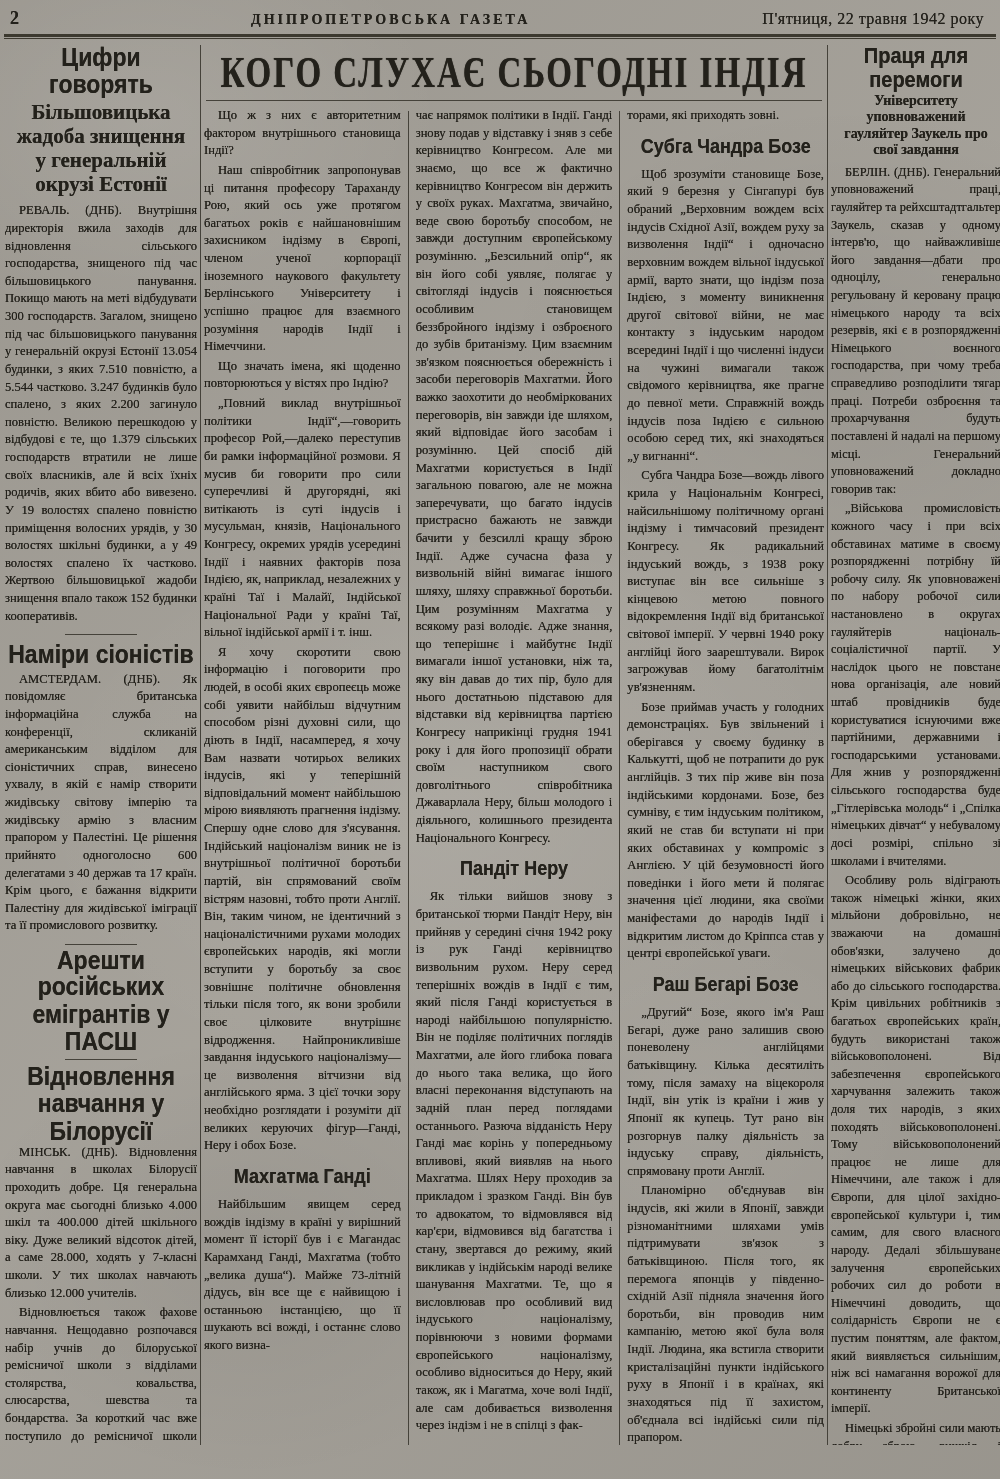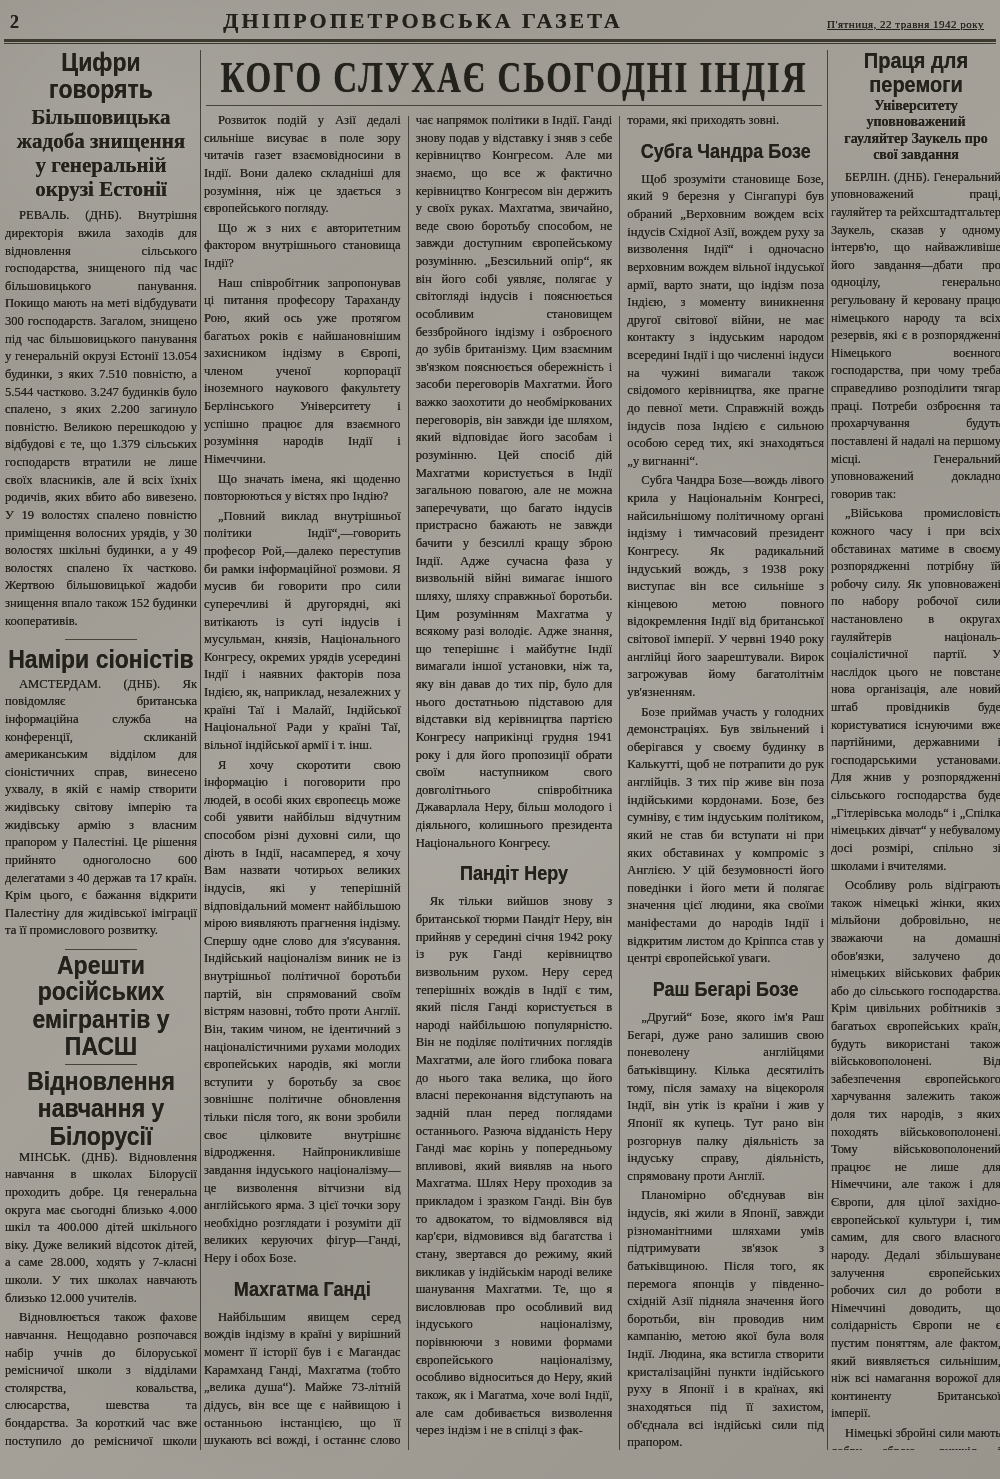--- a/index.html
+++ b/index.html
@@ -14,22 +14,22 @@
       radial-gradient(ellipse 300px 260px at 70% 75%, rgba(255,255,255,.06), transparent 70%),
       linear-gradient(135deg, rgba(0,0,0,.04) 0%, rgba(255,255,255,.05) 50%, rgba(0,0,0,.05) 100%);
     font-family:"Liberation Serif", serif;
     color:#23211b;
   }
   .ink{ text-shadow:0 0 .6px rgba(35,33,27,.85); }
 
   
   .masthead{display:flex;justify-content:space-between;align-items:baseline;padding:8px 16px 3px 10px;}
   .mh-page{font-size:18px;font-weight:700;}
-  .mh-title{font-size:22px;font-weight:600;letter-spacing:3px;}
-  .mh-date{font-size:11px;letter-spacing:.5px;text-decoration:underline;}
+  .mh-title{font-size:14px;font-weight:600;letter-spacing:3px;}
+  .mh-date{font-size:16px;letter-spacing:.5px;}
   .rule-double{margin:2px 4px 0 4px;border-top:3px solid #3c392f;}
   .rule-double:after{content:"";display:block;margin-top:1px;border-top:1px solid #3c392f;}
 
   
   .sheet{display:grid;grid-template-columns:192px 1px 620px 1px 170px;column-gap:3px;
          padding:2px 3px 0 5px;height:1404px;}
   .vrule{background:#45423a;width:1px;margin-top:4px;}
   .col{overflow:hidden;}
 
   
@@ -94,21 +94,20 @@
     </div>
 
     <div class="vrule"></div>
 
     <div class="col">
       <div class="main-head">КОГО СЛУХАЄ СЬОГОДНІ ІНДІЯ</div>
       <hr class="main-rule">
       <div class="main-cols">
 
         <div class="col bodytext">
-          <p>Розвиток подій у Азії дедалі сильніше висуває в поле зору читачів газет взаємовідносини в Індії. Вони далеко складніші для розуміння, ніж це здається з європейського погляду.</p>
           <p>Що ж з них є авторитетним фактором внутрішнього становища Індії?</p>
           <p>Наш співробітник запропонував ці питання професору Тараханду Рою, який ось уже протягом багатьох років є найшановнішим захисником індізму в Європі, членом ученої корпорації іноземного наукового факультету Берлінського Університету і успішно працює для взаємного розуміння народів Індії і Німеччини.</p>
           <p>Що значать імена, які щоденно повторюються у вістях про Індію?</p>
           <p>„Повний виклад внутрішньої політики Індії“,—говорить професор Рой,—далеко переступив би рамки інформаційної розмови. Я мусив би говорити про сили суперечливі й другорядні, які витікають із суті індусів і мусульман, князів, Національного Конгресу, окремих урядів усередині Індії і наявних факторів поза Індією, як, наприклад, незалежних у країні Таї і Малайї, Індійської Національної Ради у країні Таї, вільної індійської армії і т. інш.</p>
           <p>Я хочу скоротити свою інформацію і поговорити про людей, в особі яких європеєць може собі уявити найбільш відчутним способом різні духовні сили, що діють в Індії, насамперед, я хочу Вам назвати чотирьох великих індусів, які у теперішній відповідальний момент найбільшою мірою виявляють прагнення індізму. Спершу одне слово для з'ясування. Індійський націоналізм виник не із внутрішньої політичної боротьби партій, він спрямований своїм вістрям назовні, тобто проти Англії. Він, таким чином, не ідентичний з націоналістичними рухами молодих європейських народів, які могли вступити у боротьбу за своє зовнішнє політичне обновлення тільки після того, як вони зробили своє цілковите внутрішнє відродження. Найпроникливіше завдання індуського націоналізму—це визволення вітчизни від англійського ярма. З цієї точки зору необхідно розглядати і розуміти дії великих керуючих фігур—Ганді, Неру і обох Бозе.</p>
           <div class="subhead">Махгатма Ганді</div>
           <p>Найбільшим явищем серед вождів індізму в країні у вирішний момент її історії був і є Магандас Карамханд Ганді, Махгатма (тобто „велика душа“). Майже 73-літній дідусь, він все ще є найвищою і останньою інстанцією, що її шукають всі вожді, і останнє слово якого визна-</p>
         </div>
 
         <div class="vrule"></div>

